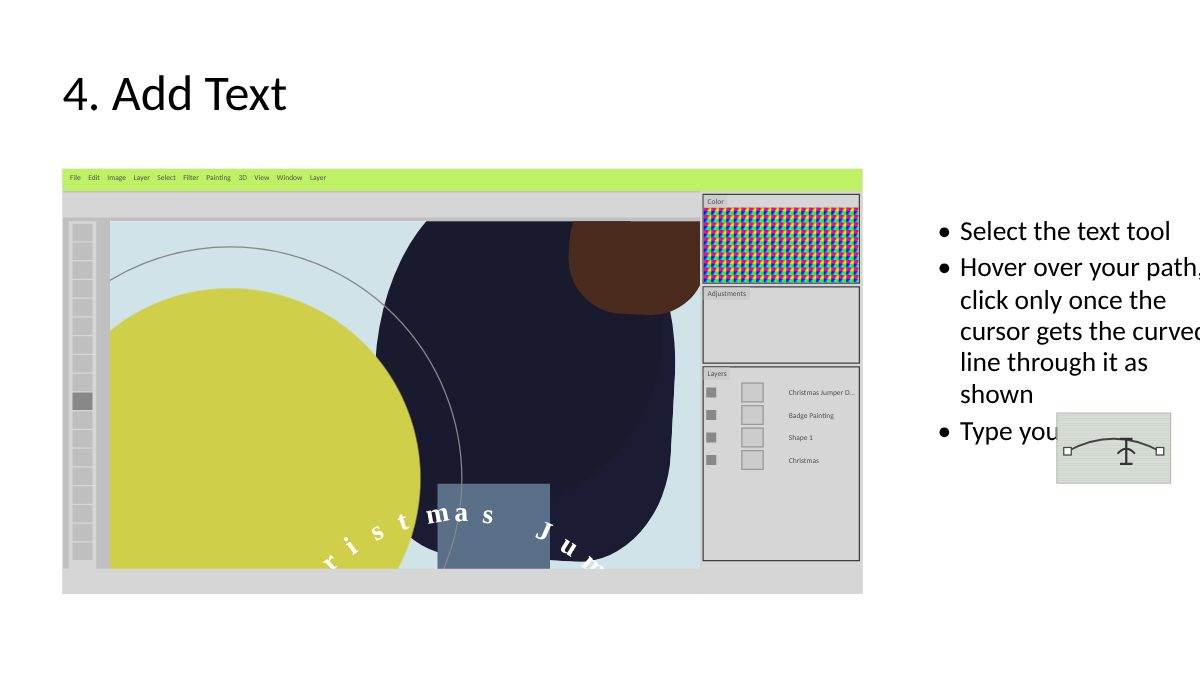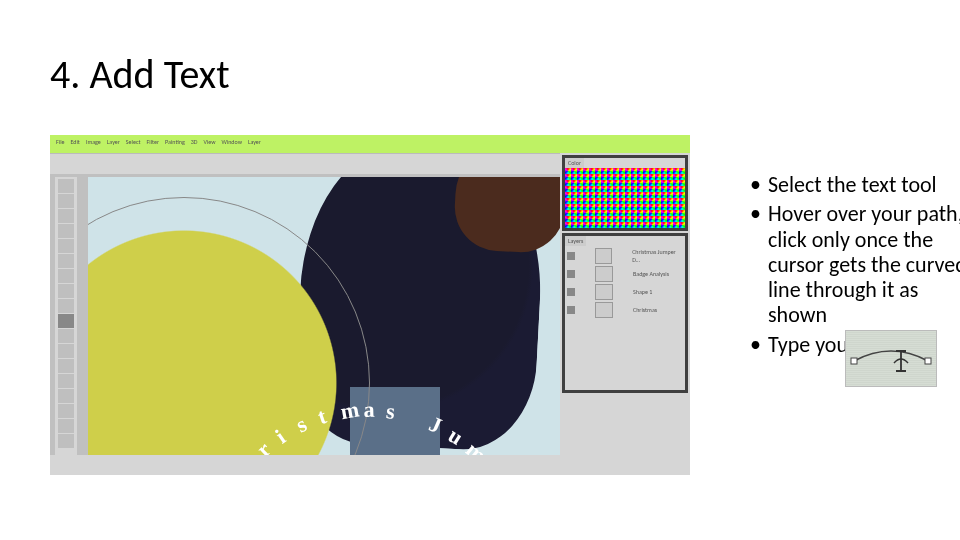--- a/index.html
+++ b/index.html
@@ -10,21 +10,21 @@
 
 .ps-menubar{position:absolute;left:0;top:0;right:0;height:18px;background:#bef264;font-size:6px;color:#555;display:flex;gap:6px;padding:3px 6px;box-sizing:border-box}
 .ps-menubar span{white-space:nowrap}
 .ps-options{position:absolute;left:0;top:18px;right:0;height:20px;background:#d6d6d6;border-top:1px solid #bbb;font-size:6px;color:#666;display:flex;align-items:center;gap:8px;padding:0 8px}
 .ps-left{position:absolute;left:5px;top:42px;width:22px;bottom:18px;background:#d6d6d6;display:flex;flex-direction:column;gap:1px;padding:2px 0;align-items:center}
 .ps-left i{width:16px;height:14px;background:#bfbfbf;display:block}
 .ps-left i.sel{background:#888}
 .ps-canvas{position:absolute;left:38px;top:42px;right:130px;bottom:18px;background:#fff}
 .ps-status{position:absolute;left:0;bottom:0;right:0;height:16px;background:#d6d6d6;font-size:6px;color:#666;padding:2px 6px}
 .ps-right{position:absolute;right:0;top:18px;width:130px;bottom:0;background:#d6d6d6}
-.panel{background:#d6d6d6;border:3px solid #404040;margin:2px;font-size:6px;color:#555}
+.panel{background:#d6d6d6;border:1px solid #404040;margin:2px;font-size:6px;color:#555}
 .panel .tab{background:#ccc;padding:1px 3px;display:inline-block}
 .swatches{height:60px;background:conic-gradient(from 0deg,#f00,#ff0,#0f0,#0ff,#00f,#f0f,#f00);background-size:6px 6px}
 .layers{height:140px;padding:2px}
 .layer-row{display:flex;align-items:center;gap:20px;margin-bottom:2px}
 .layer-ico{width:8px;height:8px;background:#888}
 .layer-thumb{width:16px;height:14px;background:#ccc;border:1px solid #999}
 
 
 .art{position:absolute;inset:0;overflow:hidden}
 .sky{position:absolute;inset:0;background:#cfe3e8}
@@ -103,31 +103,32 @@
             <span style="transform: translate(274.246px, 40.3102px) rotate(31.6667deg);">u</span>
             <span style="transform: translate(294.274px, 54.7724px) rotate(40deg);">m</span>
             <span style="transform: translate(311.994px, 71.9847px) rotate(48.3333deg);">p</span>
             <span style="transform: translate(347.858px, 136.243px) rotate(73.3333deg);"> </span>
             <span style="transform: translate(347.858px, 233.757px) rotate(106.667deg);"> </span>
           </div>
     </div>
   </div>
   <div class="ps-right">
     <div class="panel"><div class="tab">Color</div><div class="swatches"></div></div>
+    <div class="panel"><div class="tab">Adjustments</div><div style="height:50px"></div></div>
     <div class="panel"><div class="tab">Layers</div>
       <div class="layers">
         <div class="layer-row">
               <span class="layer-ico"></span>
               <span class="layer-thumb"></span>
               <span>Christmas Jumper D…</span>
             </div>
         <div class="layer-row">
               <span class="layer-ico"></span>
               <span class="layer-thumb"></span>
-              <span>Badge Analysis</span>
+              <span>Badge Painting</span>
             </div>
         <div class="layer-row">
               <span class="layer-ico"></span>
               <span class="layer-thumb"></span>
               <span>Shape 1</span>
             </div>
         <div class="layer-row">
               <span class="layer-ico"></span>
               <span class="layer-thumb"></span>
               <span>Christmas</span>

